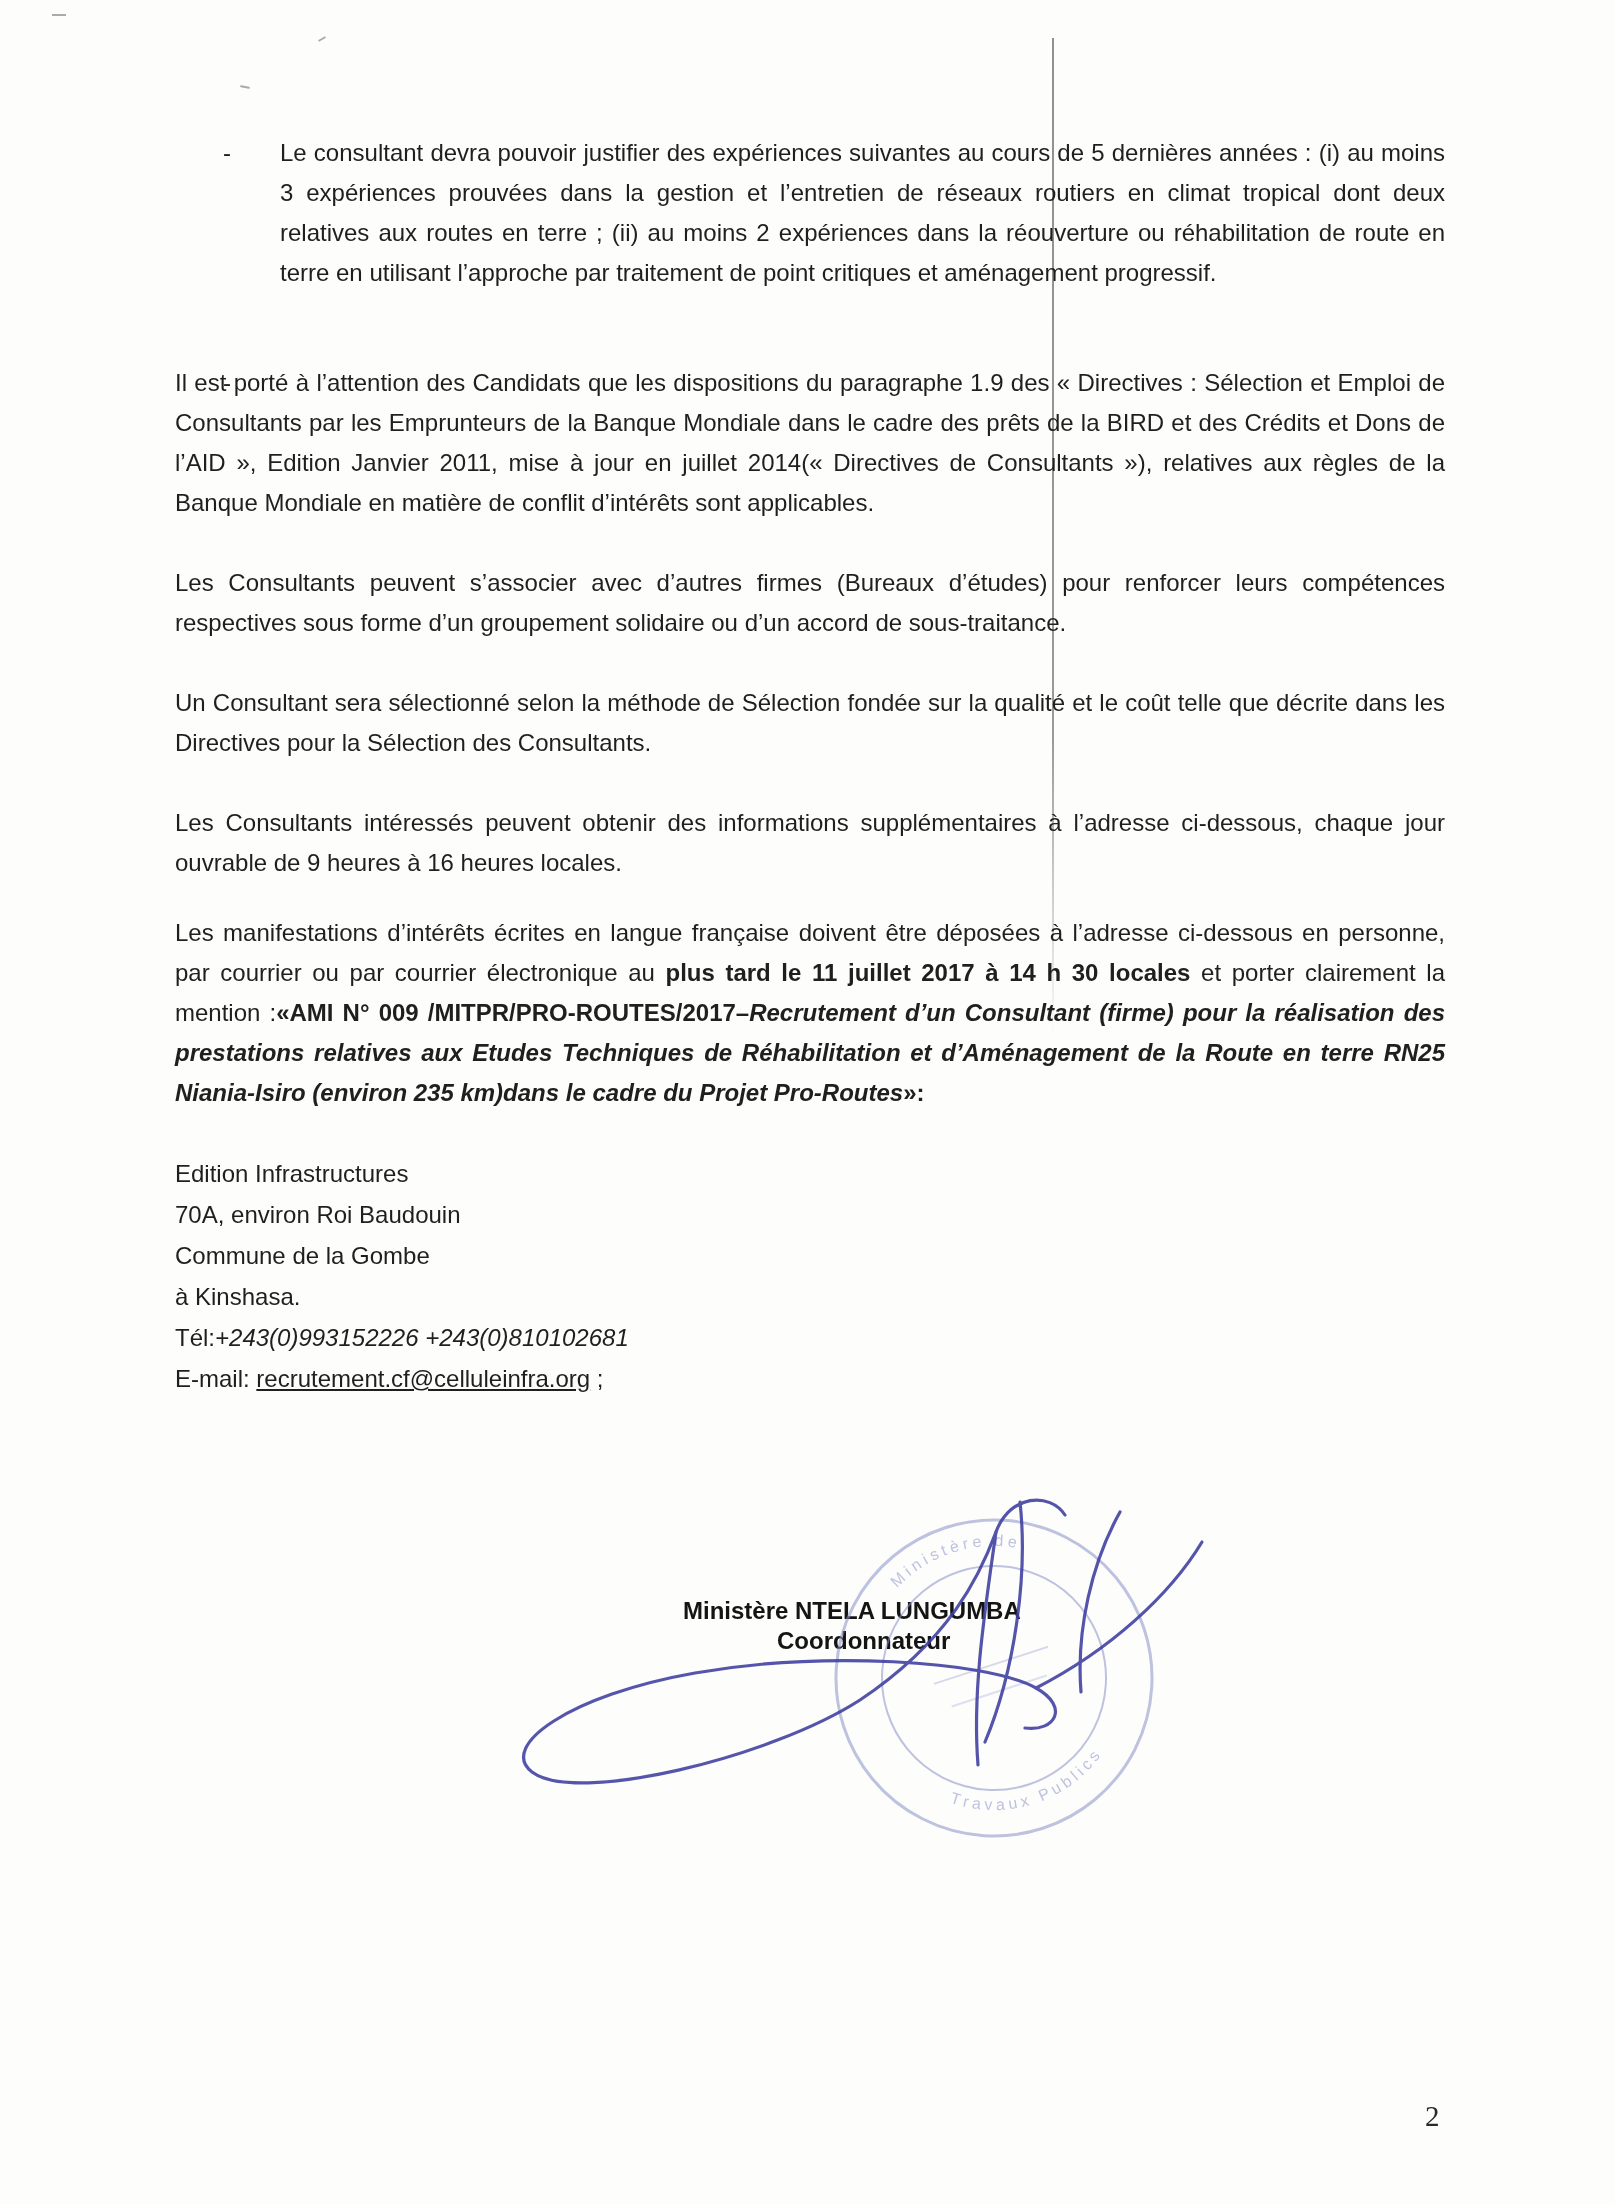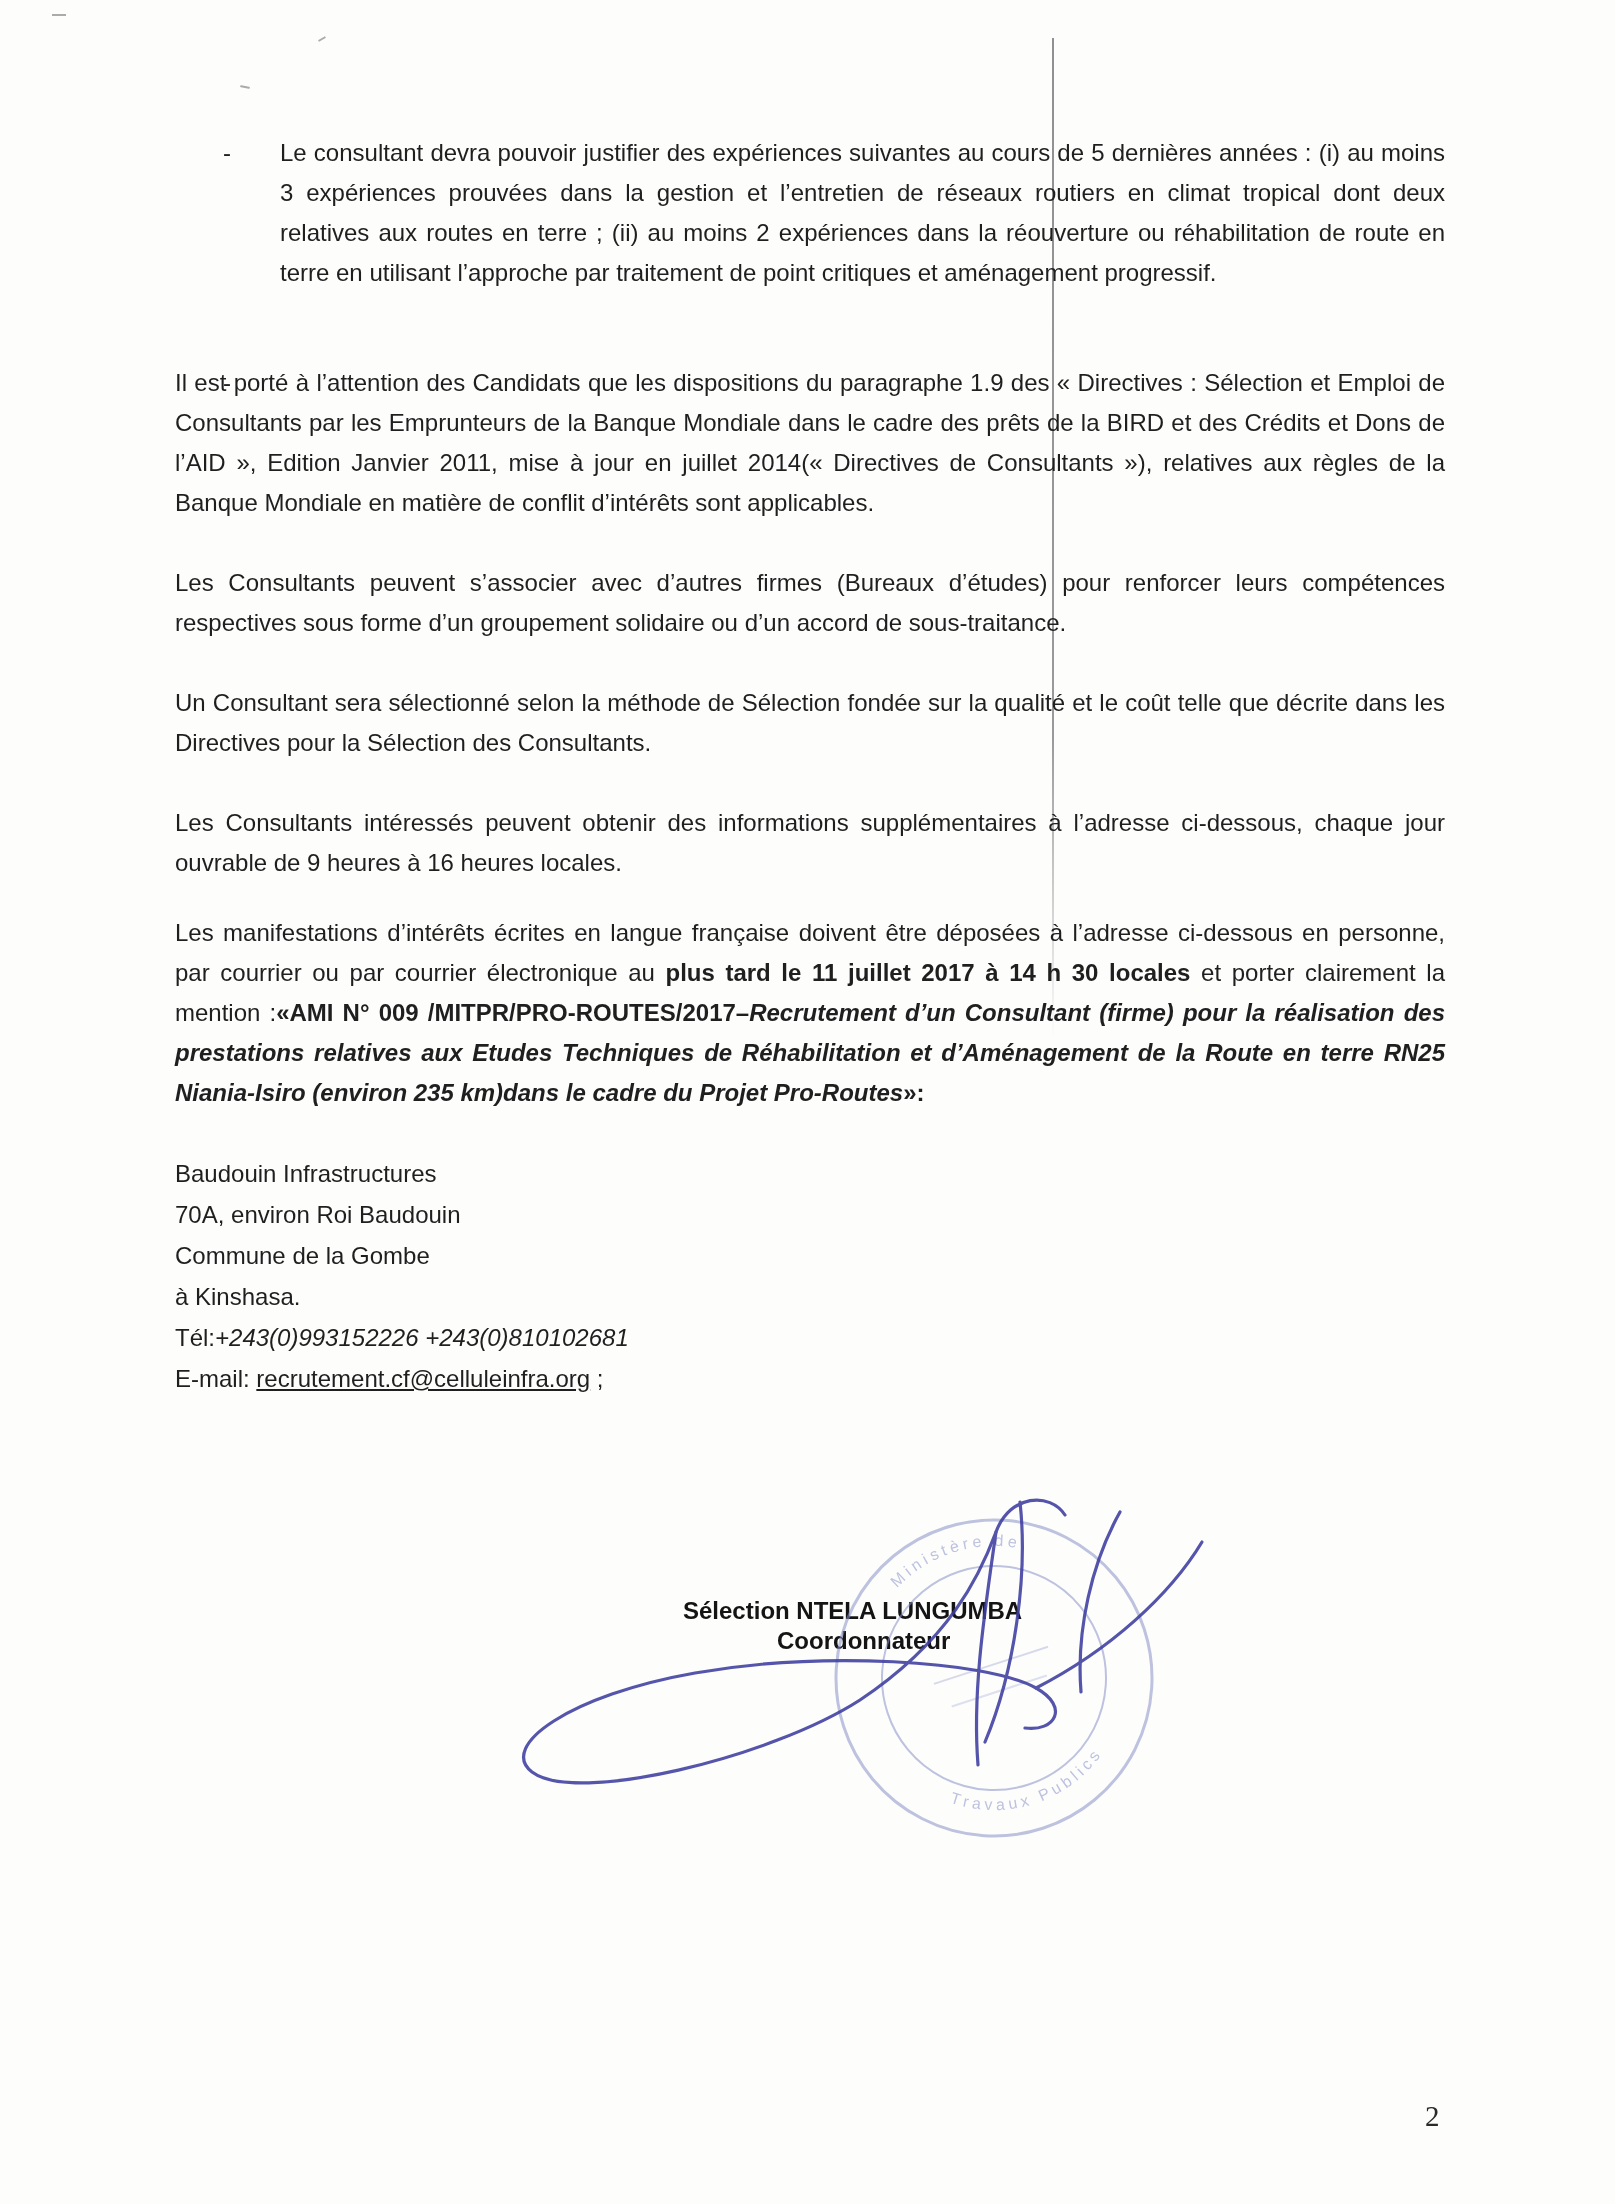--- a/index.html
+++ b/index.html
@@ -88,31 +88,31 @@
 
     <p class="para">Les Consultants peuvent s’associer avec d’autres firmes (Bureaux d’études) pour renforcer leurs compétences respectives sous forme d’un groupement solidaire ou d’un accord de sous-traitance.</p>
 
     <p class="para">Un Consultant sera sélectionné selon la méthode de Sélection fondée sur la qualité et le coût telle que décrite dans les Directives pour la Sélection des Consultants.</p>
 
     <p class="para tight">Les Consultants intéressés peuvent obtenir des informations supplémentaires à l’adresse ci-dessous, chaque jour ouvrable de 9 heures à 16 heures locales.</p>
 
     <p class="para"><span>Les manifestations d’intérêts écrites en langue française doivent être déposées à l’adresse ci-dessous en personne, par courrier ou par courrier électronique au </span><span class="b">plus tard le 11 juillet 2017 à 14 h 30 locales</span><span> et porter clairement la mention :</span><span class="b">«AMI N° 009 /MITPR/PRO-ROUTES/2017–</span><span class="bi">Recrutement d’un Consultant (firme) pour la réalisation des prestations relatives aux Etudes Techniques de Réhabilitation et d’Aménagement de la Route en terre RN25 Niania-Isiro (environ 235 km)dans le cadre du Projet Pro-Routes</span><span class="b">»:</span></p>
 
     <div class="address">
-      <div>Baudouin Infrastructures</div>
+      <div>Edition Infrastructures</div>
       <div>70A, environ Roi Baudouin</div>
       <div>Commune de la Gombe</div>
       <div>à Kinshasa.</div>
       <div><span>Tél:</span><span class="i">+243(0)993152226 +243(0)810102681</span></div>
       <div><span>E-mail:</span> <span class="email">recrutement.cf@celluleinfra.org</span> <span>;</span></div>
     </div>
 
   </div>
 
-  <div class="sig-name">Sélection NTELA LUNGUMBA</div>
+  <div class="sig-name">Ministère NTELA LUNGUMBA</div>
   <div class="sig-title">Coordonnateur</div>
 
   <svg class="sig-overlay" viewBox="0 0 760 400" xmlns="http://www.w3.org/2000/svg">
 
     <g transform="rotate(-18 514 198)" opacity="0.55">
       <circle cx="514" cy="198" r="158" fill="none" stroke="#8a92c9" stroke-width="3"></circle>
       <circle cx="514" cy="198" r="112" fill="none" stroke="#8a92c9" stroke-width="2"></circle>
       <path id="arcTop" d="M 382 198 A 132 132 0 0 1 646 198" fill="none"></path>
       <path id="arcBottom" d="M 382 198 A 132 132 0 0 0 646 198" fill="none"></path>
       <text font-size="16" letter-spacing="4" fill="#8a92c9" font-family="Liberation Sans, sans-serif">

